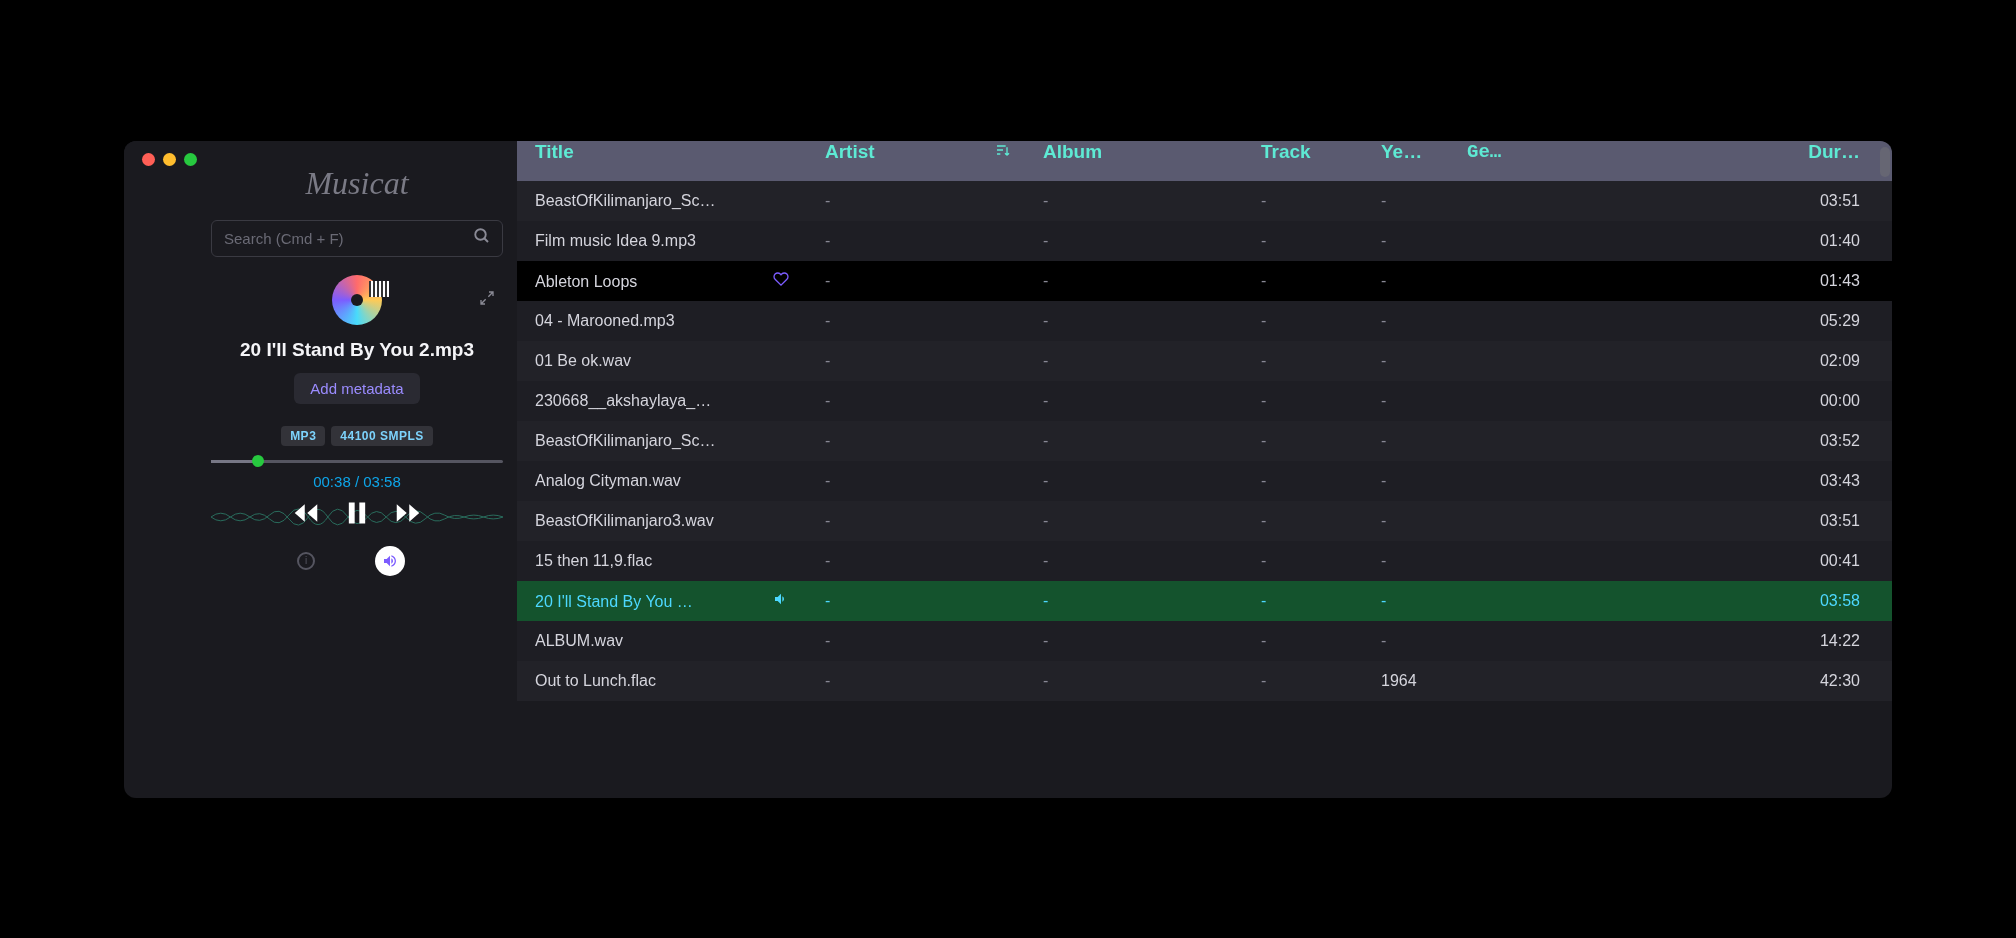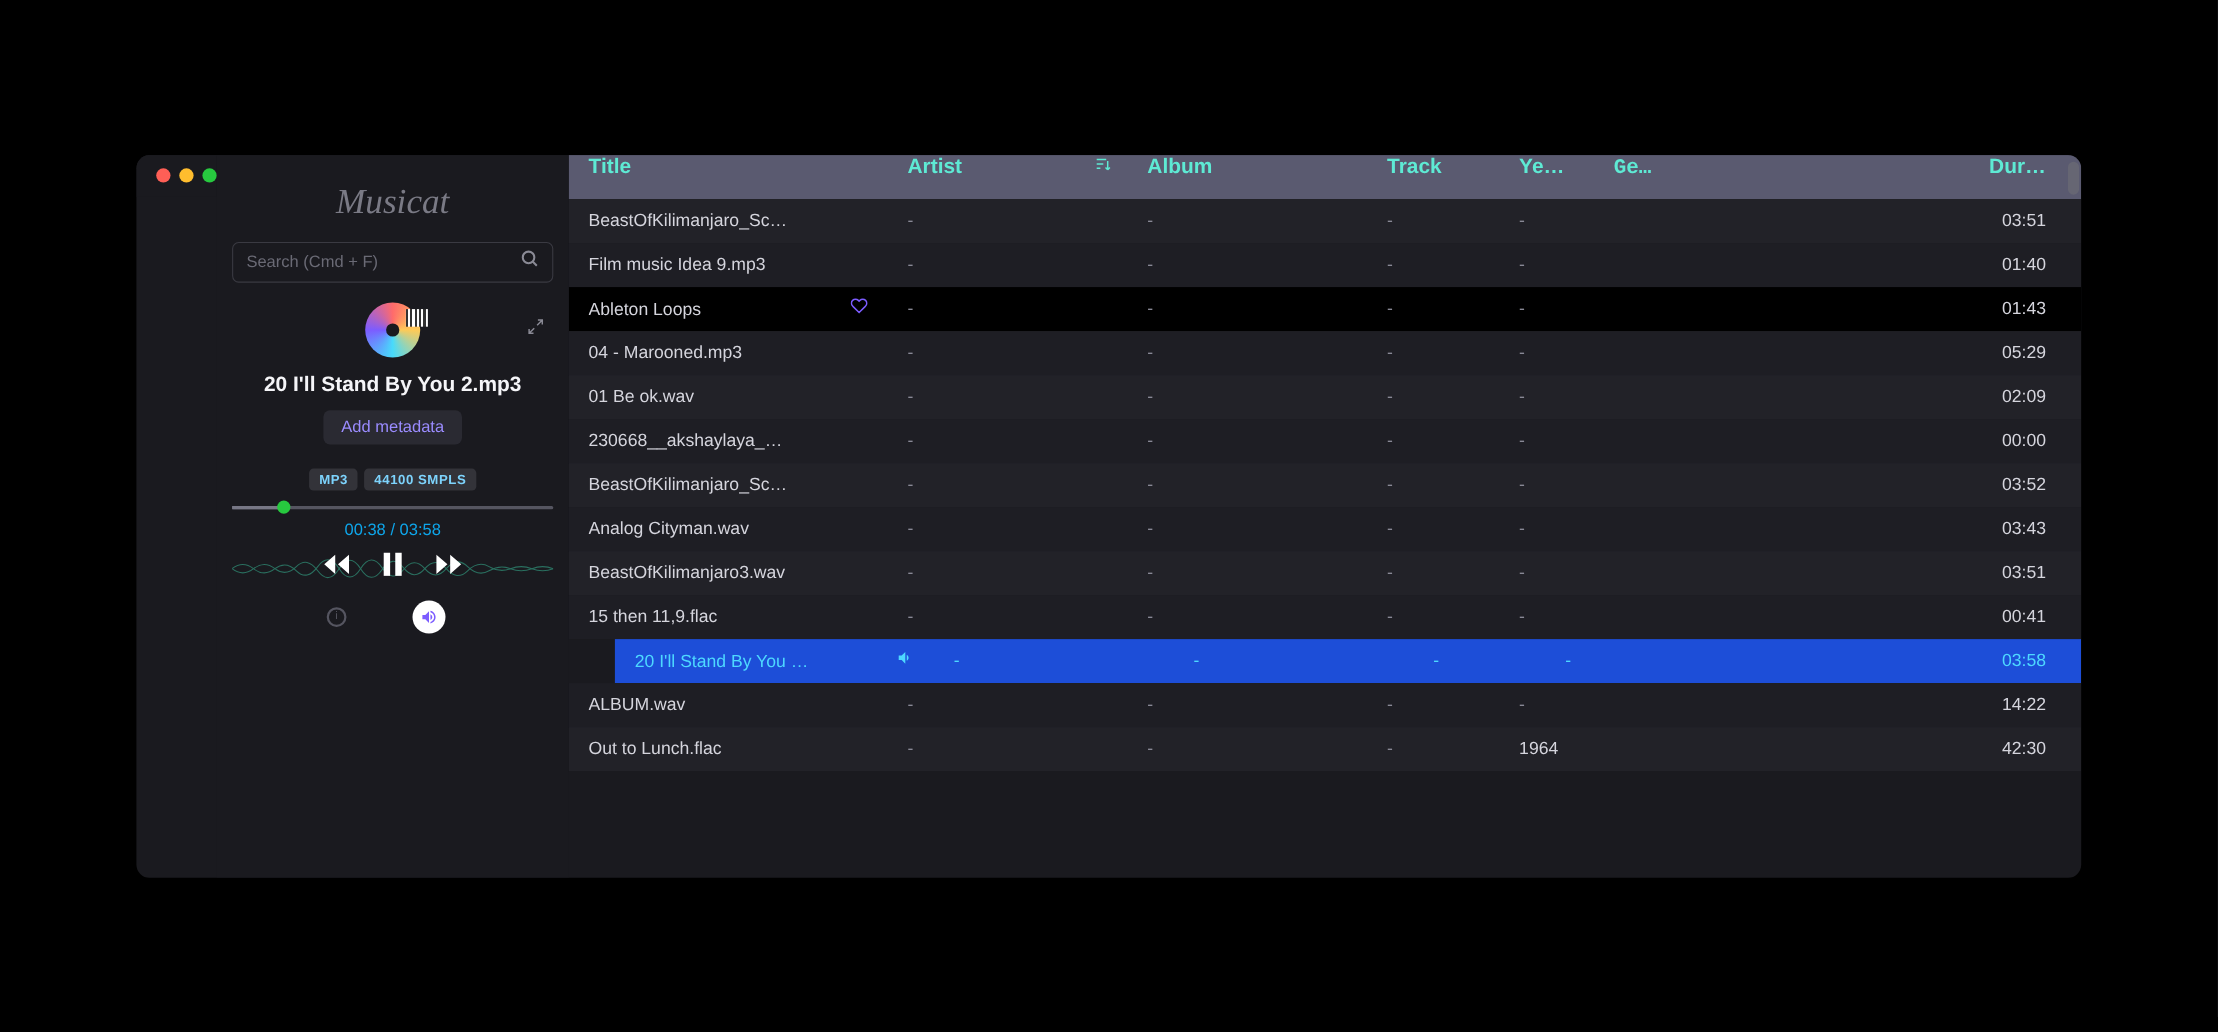--- a/index.html
+++ b/index.html
@@ -289,23 +289,22 @@
       display: flex;
       height: 40px;
       align-items: center;
       font-size: 16px;
       color: #d5d5dd;
     }
     .row:nth-child(odd) { background: #222228; }
     .row:nth-child(even) { background: #1e1e24; }
     .row.hovered { background: #000000; }
     .row.playing {
-      background: #1d4ed8;
+      background: #14532d;
       color: #4dd8ff;
-      margin-left: 42px;
     }
     .row.playing .col-title-text { color: #4dd8ff; }
     .row-title-cell {
       display: flex;
       align-items: flex-end;
       width: 290px;
       padding: 0 18px;
       gap: 8px;
       overflow: hidden;
     }

